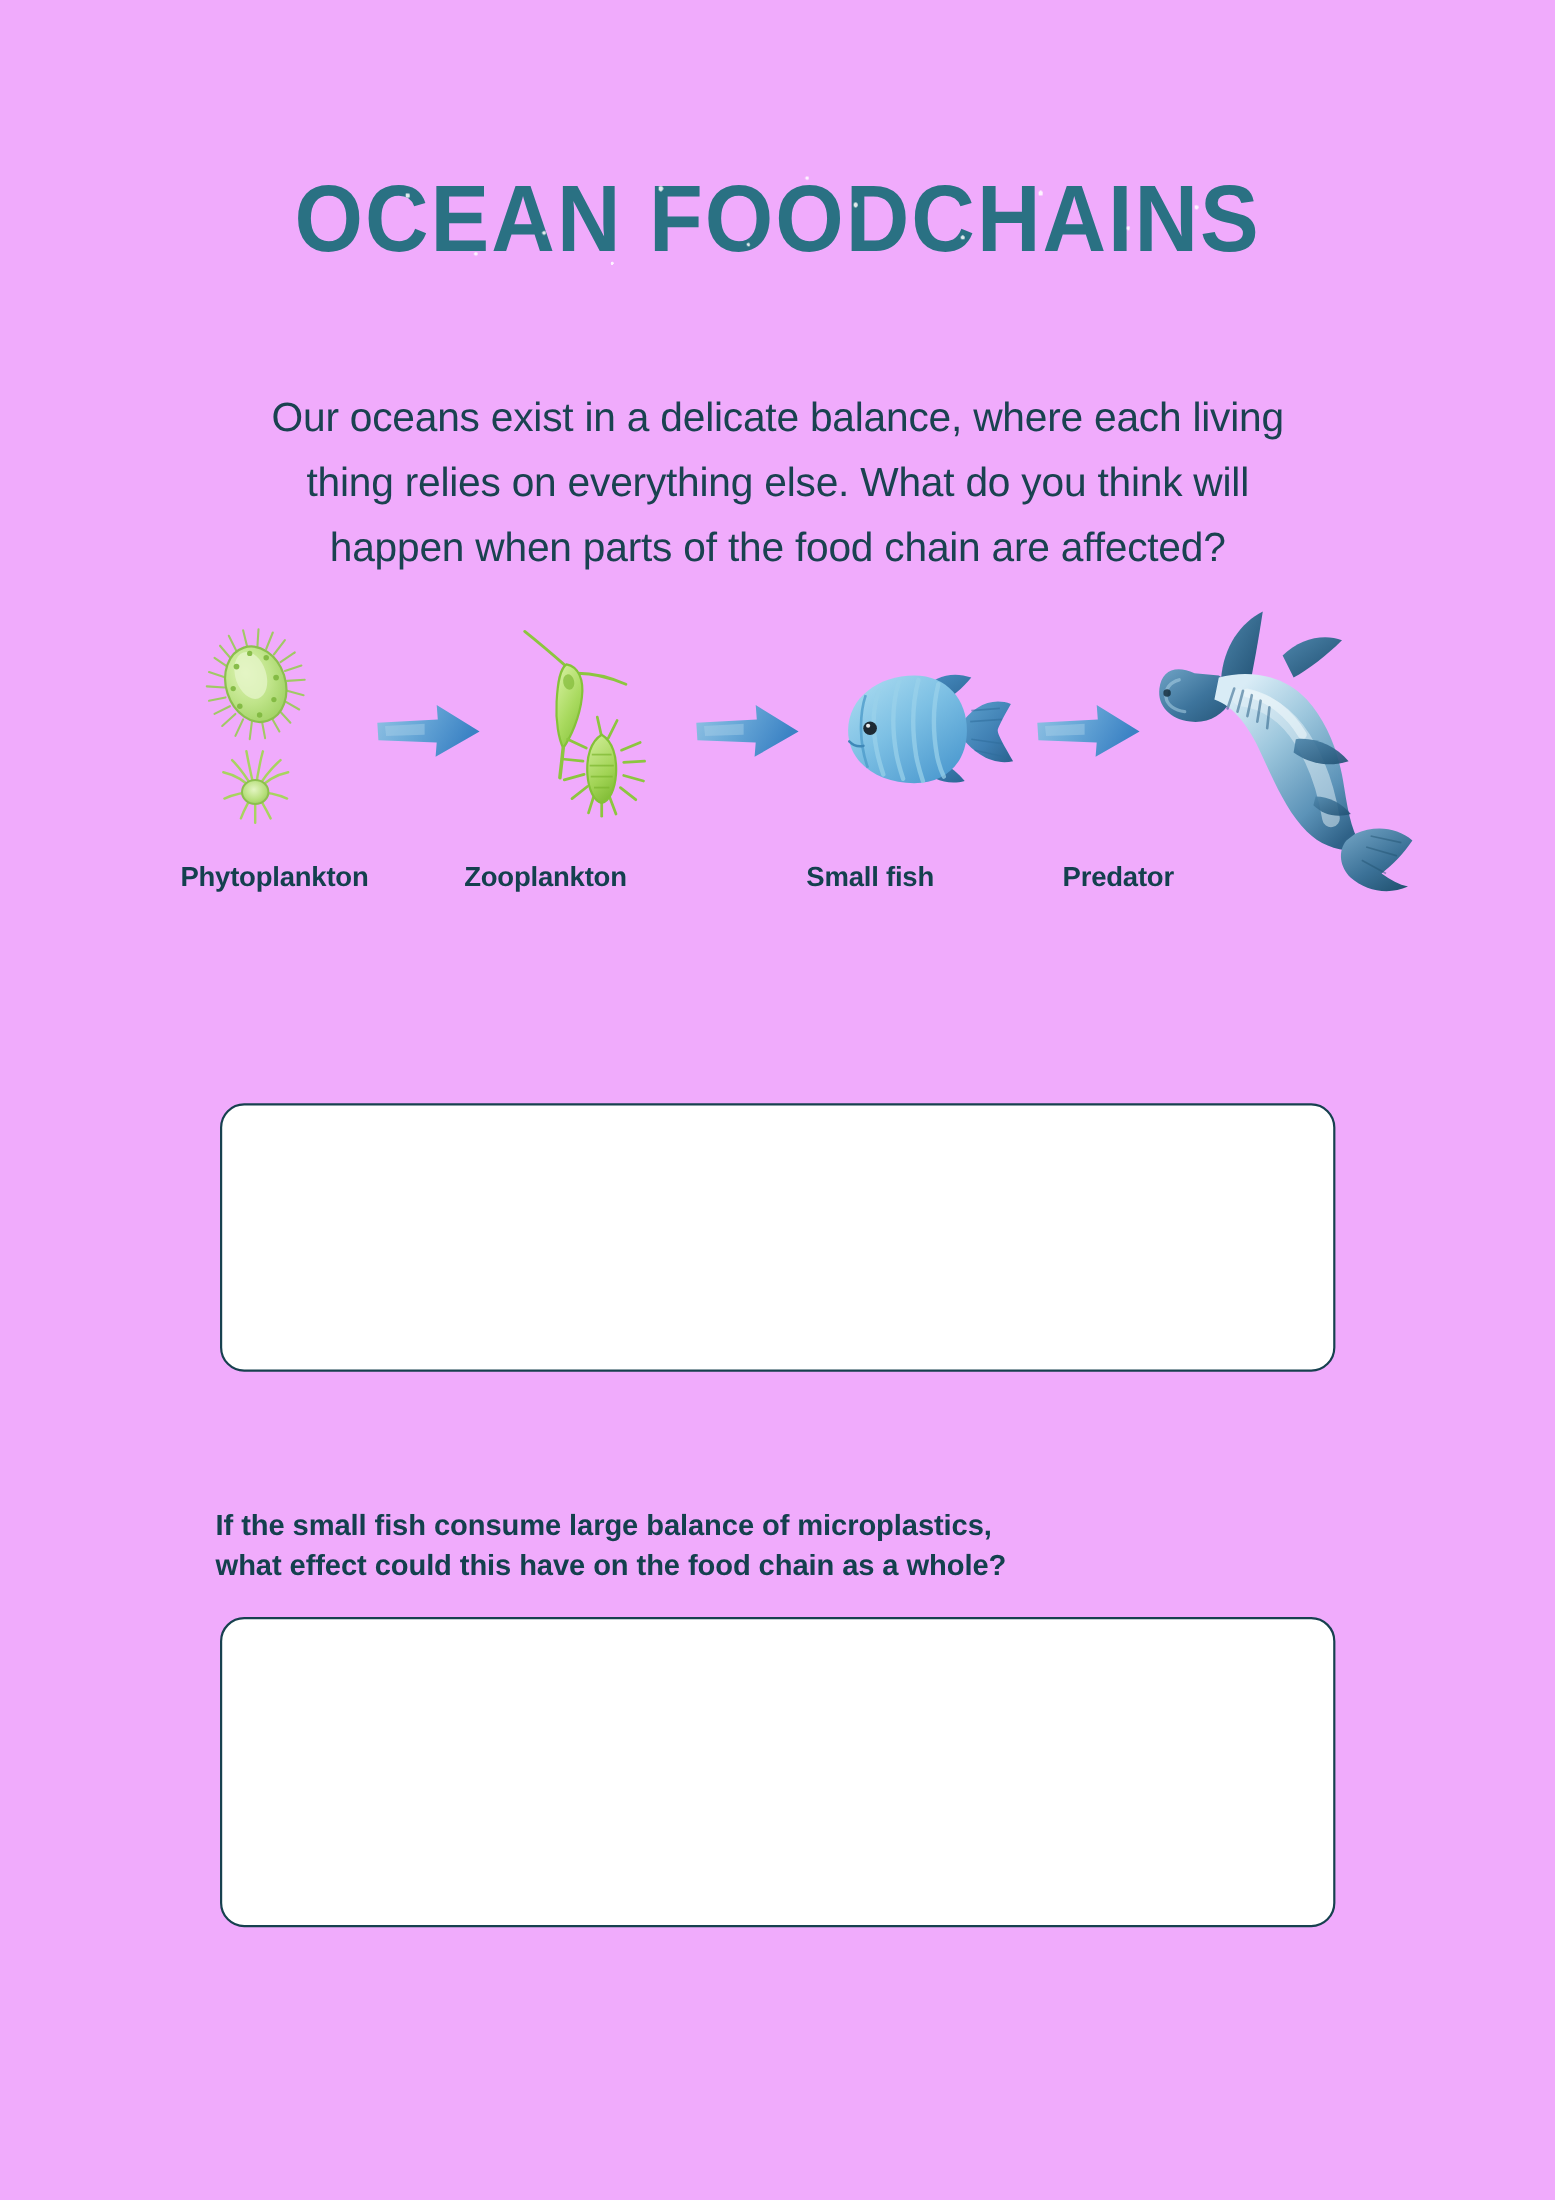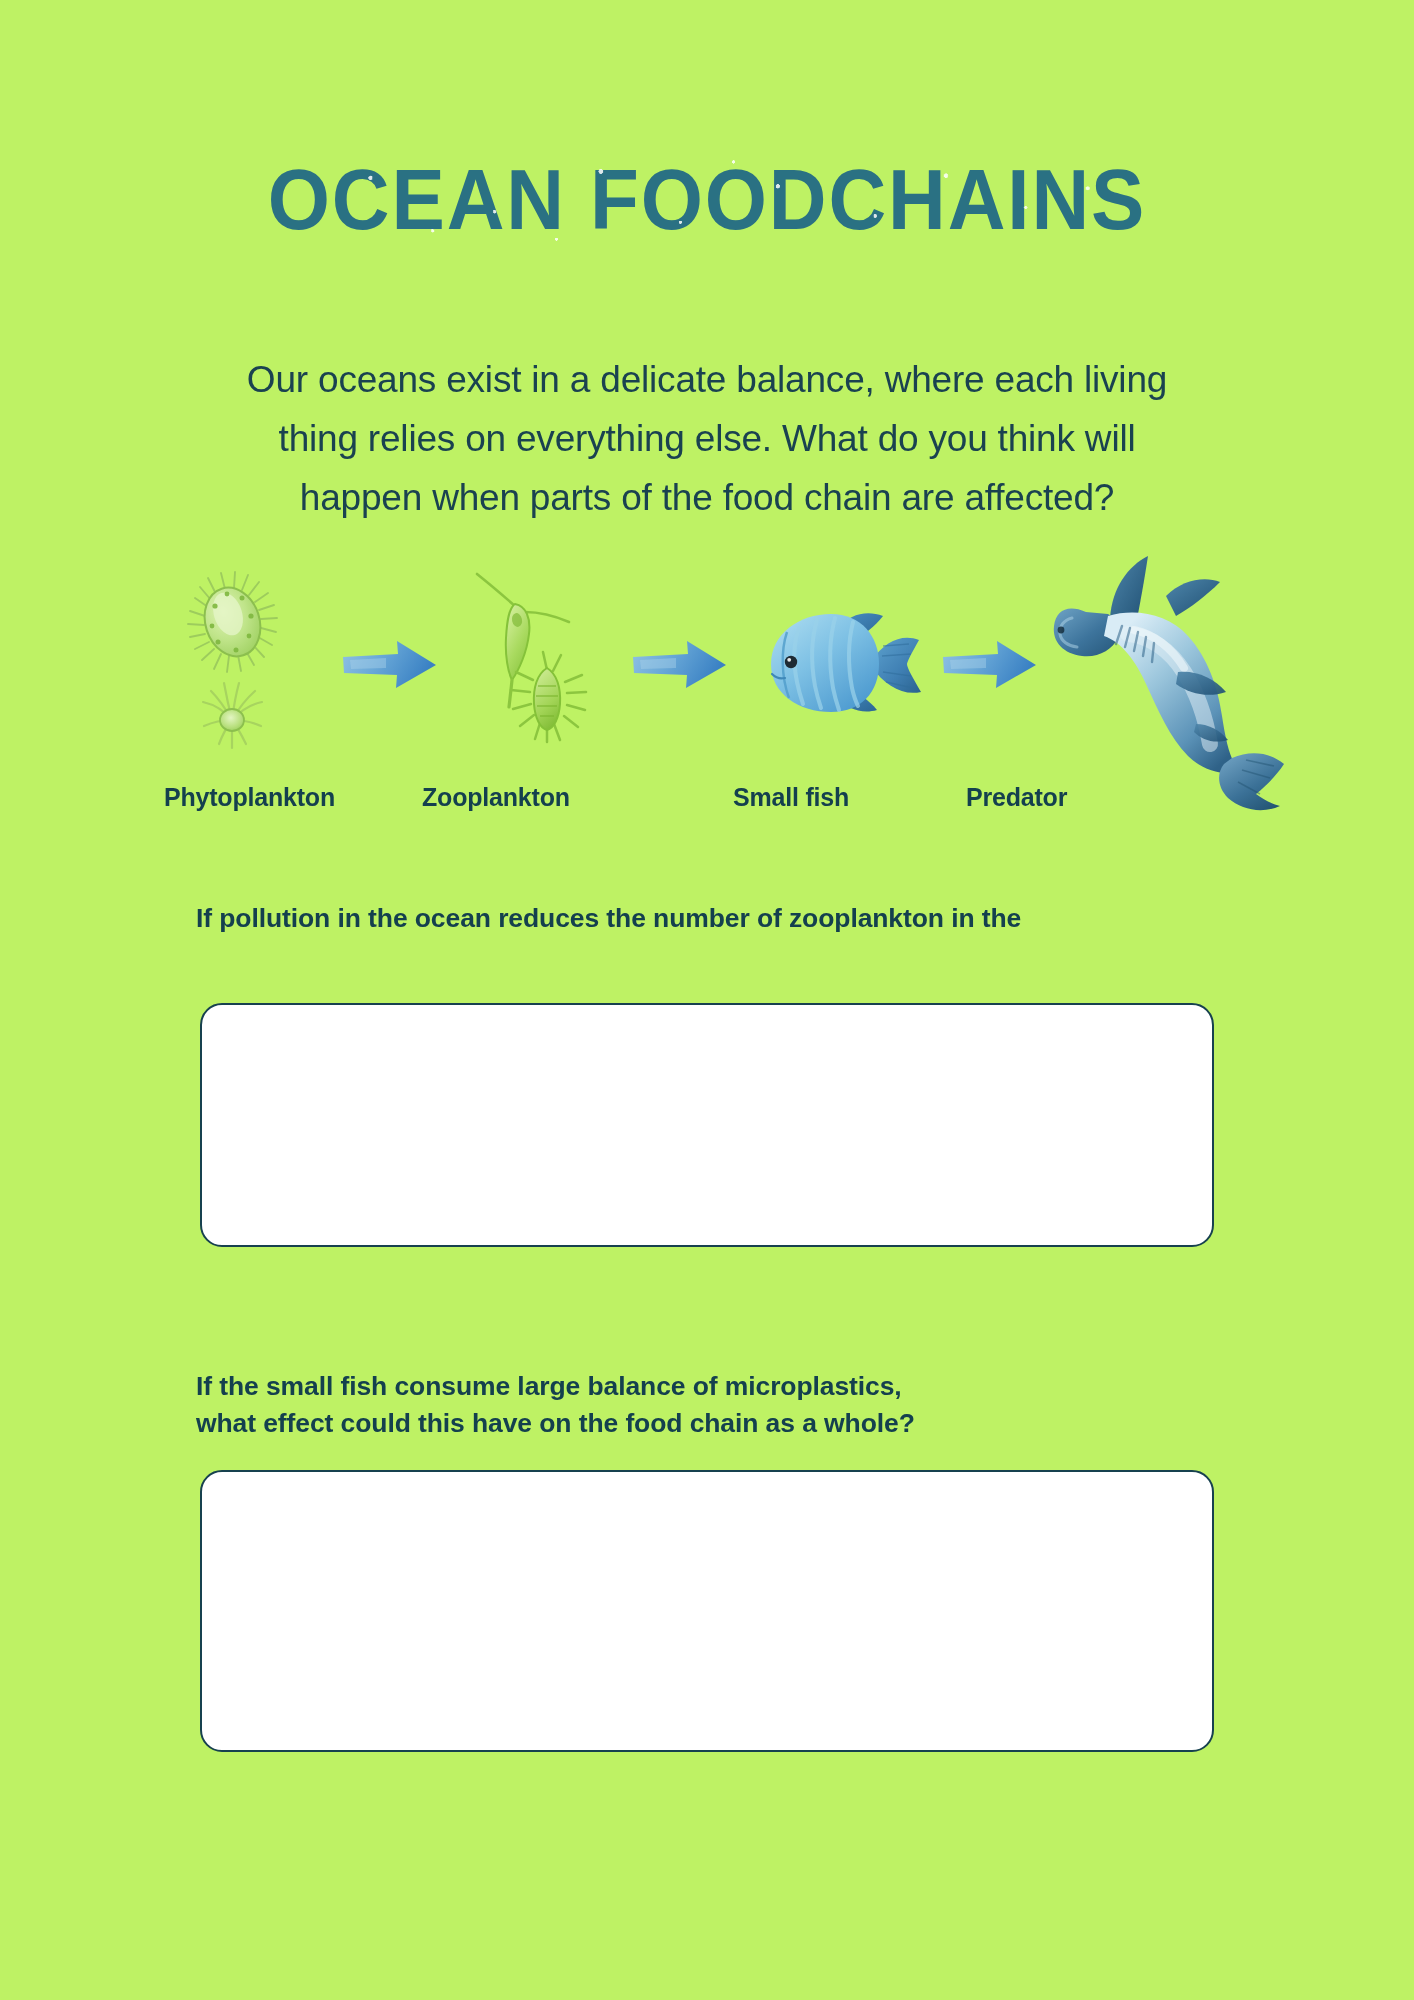--- a/index.html
+++ b/index.html
@@ -6,21 +6,21 @@
   html, body {
     width: 1414px;
     height: 2000px;
     background: #ffffff;
     font-family: "Liberation Sans", sans-serif;
   }
   .page {
     position: relative;
     width: 1414px;
     height: 2000px;
-    background: #bef264;
+    background: #f0abfc;
     overflow: hidden;
   }
 
   
   .title {
     position: absolute;
     top: 152px;
     left: 0;
     width: 1414px;
     text-align: center;
@@ -456,21 +456,20 @@
 
     <div class="chain-labels">
       <div class="chain-label" style="left:4px;">Phytoplankton</div>
       <div class="chain-label" style="left:262px;">Zooplankton</div>
       <div class="chain-label" style="left:538px;margin-left:35px;">Small fish</div>
       <div class="chain-label" style="left:806px;">Predator</div>
     </div>
   </div>
 
   <div class="question" id="q1">
-    <div>If pollution in the ocean reduces the number of zooplankton in the</div>
   </div>
   <div class="answer-box" id="box1"></div>
 
   <div class="question" id="q2">
     <div>If the small fish consume large balance of microplastics,</div>
     <div>what effect could this have on the food chain as a whole?</div>
   </div>
   <div class="answer-box" id="box2"></div>
 
 </div>

